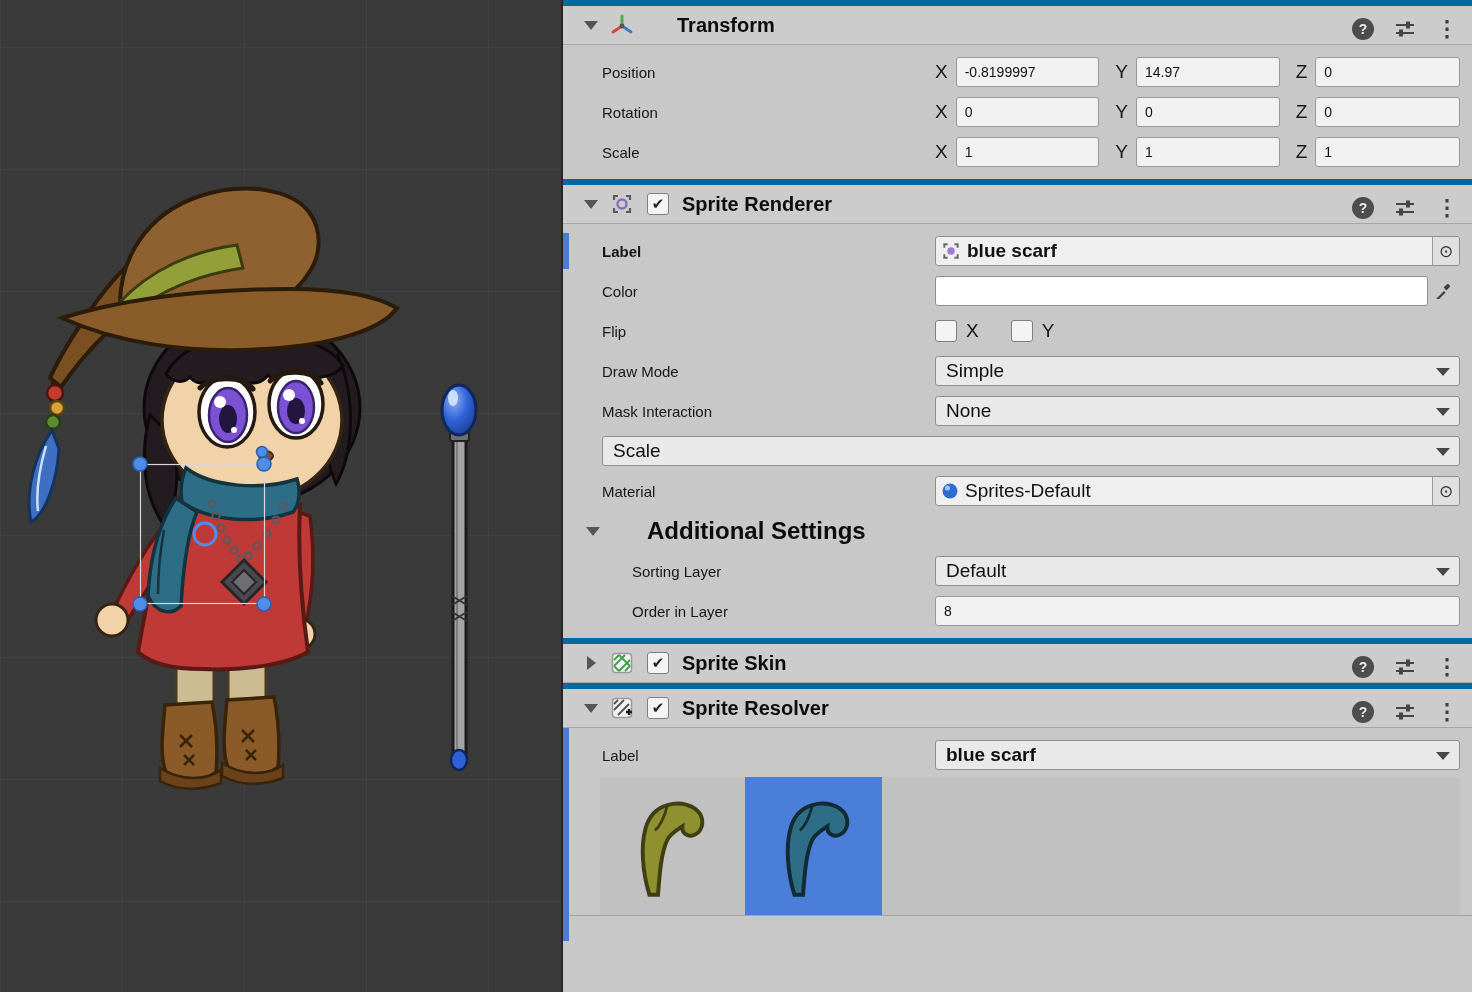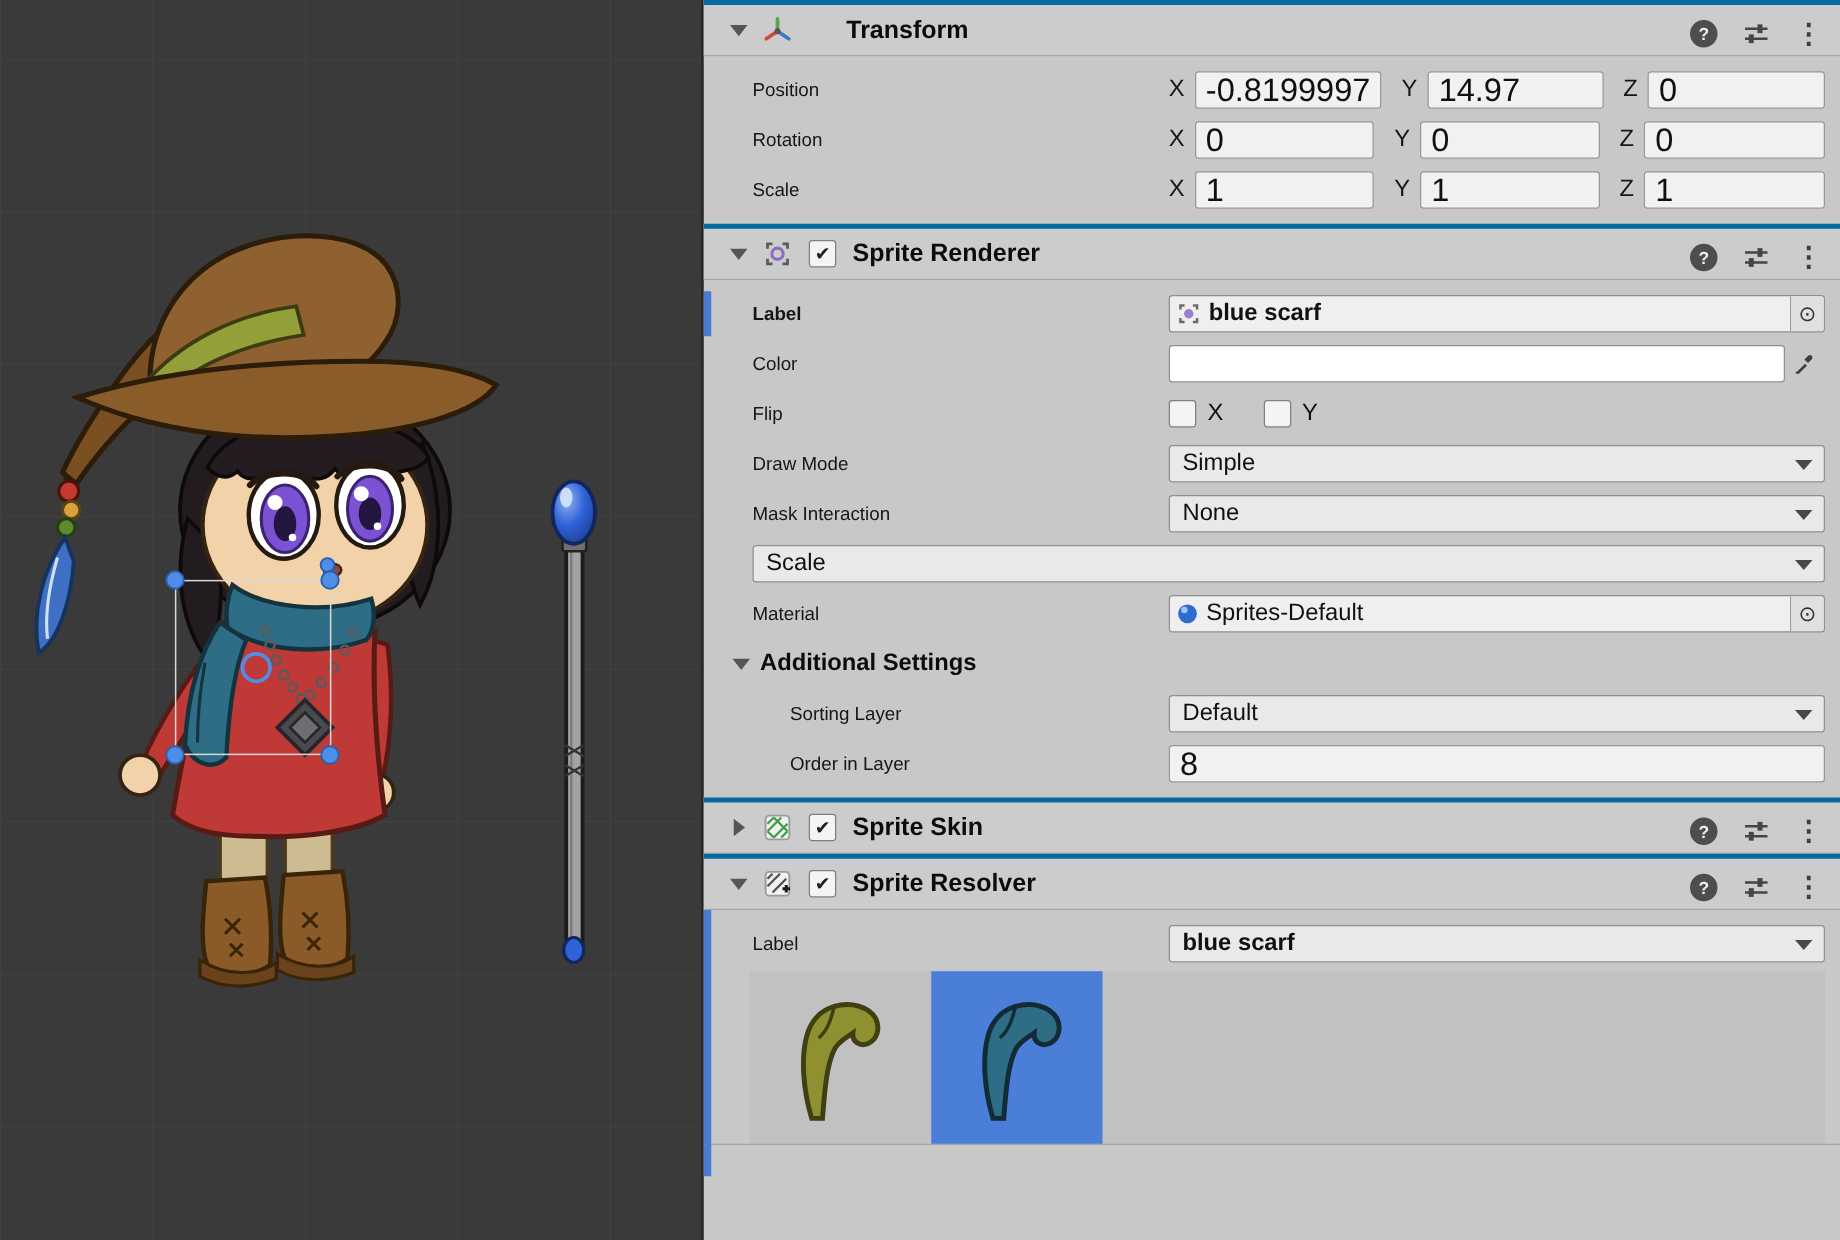--- a/index.html
+++ b/index.html
@@ -19,21 +19,21 @@
   }
   .scene svg { position:absolute; left:0; top:0; }
 
   
   .inspector {
     position:absolute; left:563px; top:0; width:909px; height:992px;
     background:#c8c8c8; color:#111; font-size:19px;
   }
   .comp-header {
     position:relative; height:45px; display:flex; align-items:center;
-    background:#cccccc; border-bottom:1px solid #a6a6a6; border-top:4px solid #0369a1;
+    background:#cccccc; border-bottom:1px solid #a6a6a6; border-top:6px solid #0369a1;
     padding:0 14px 0 20px;
   }
   .comp-title { font-weight:700; font-size:20px; color:#0c0c0c; }
   .t-gap { margin-left:42px; }
   .s-gap { margin-left:13px; }
   .foldout { width:16px; height:16px; display:inline-block; position:relative; flex-shrink:0; }
   .foldout.open::before {
     content:""; position:absolute; left:1px; top:4px;
     border-left:7px solid transparent; border-right:7px solid transparent;
     border-top:9px solid #555;
@@ -59,30 +59,30 @@
   .kebab { font-size:22px; font-weight:700; color:#3f3f3f; line-height:22px; }
 
   .rows { padding:7px 0; }
   .row { position:relative; display:flex; align-items:center; height:40px;
          padding:0 12px 0 39px; }
   .row-label { width:333px; flex-shrink:0; font-size:15px; color:#161616; }
   .row-label.bold { font-weight:700; }
   .row-label.indent { padding-left:30px; }
   .foldrow { padding-left:22px; }
   .foldrow .foldout { margin-right:7px; }
-  .foldrow .comp-title { font-size:19px; }
+  .foldrow .comp-title { font-size:24px;margin-left:39px; }
 
   .vec3 { flex:1; display:flex; gap:16px; }
   .axis { flex:1; display:flex; align-items:center; gap:8px; }
   .axis-label { font-size:19px; color:#161616; }
 
   .num-field, .text-field {
     flex:1; height:30px; background:#f1f1f1; border:1px solid #989898;
     border-radius:3px; padding:0 8px; display:flex; align-items:center;
-    font-size:26px; color:#101010; min-width:0; overflow:hidden; white-space:nowrap;
+    font-size:14px; color:#101010; min-width:0; overflow:hidden; white-space:nowrap;
   }
   .dropdown {
     flex:1; height:30px; background:#e9e9e9; border:1px solid #8f8f8f;
     border-radius:3px; display:flex; align-items:center; padding:0 32px 0 10px;
     position:relative; font-size:19px; color:#101010;
   }
   .dd-arrow { position:absolute; right:9px; top:11px; width:0; height:0;
               border-left:7px solid transparent; border-right:7px solid transparent;
               border-top:8px solid #484848; }
   .obj-field {

